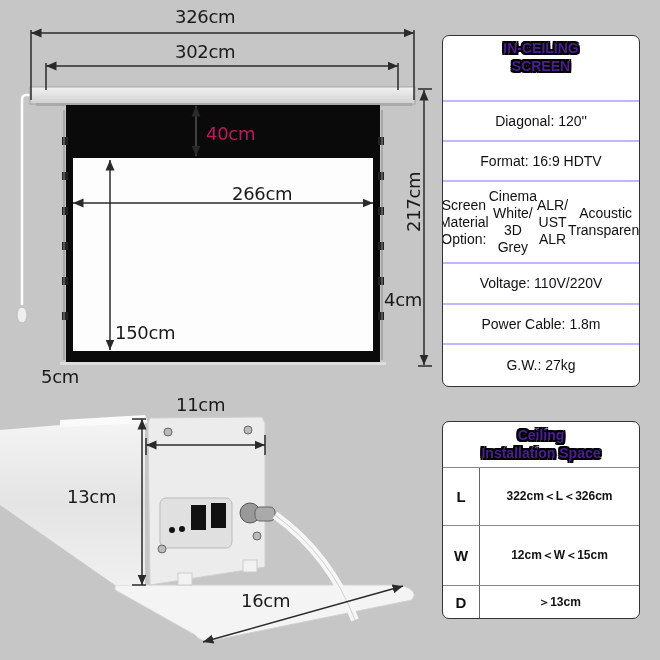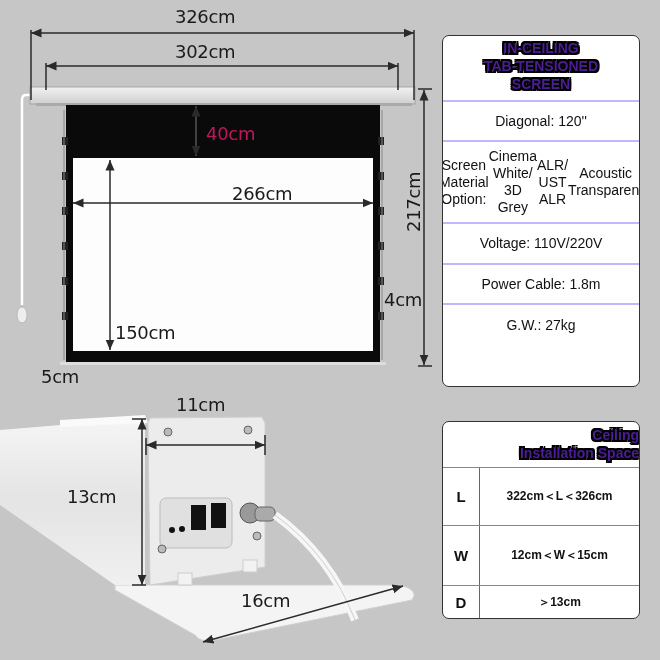--- a/index.html
+++ b/index.html
@@ -141,45 +141,47 @@
     </g>
   </svg>
   <span class="dimtxt" style="left:176px;top:9px;">11cm</span>
   <span class="dimtxt" style="left:67px;top:101px;">13cm</span>
   <span class="dimtxt" style="left:241px;top:205px;">16cm</span>
 </div>
 
 <div class="panel" style="left:442px;top:35px;width:198px;height:352px;">
   <div class="ptitle" style="height:64px;padding-top:3px;font-size:14px;line-height:18px;box-sizing:border-box;">
     <div>IN-CEILING</div>
-    <div>TAB-TENSIONED</div>
     <div>SCREEN</div>
   </div>
   <div class="prow" style="height:40px;">
       <span>Diagonal: 120''</span>
+    </div>
+  <div class="prow" style="height:40px;">
+      <span>Format: 16:9 HDTV</span>
     </div>
   <div class="prow" style="height:82px;flex-direction:row;">
     <span>Screen Material Option:</span>
     <span>Cinema White/ 3D Grey</span>
     <span>ALR/ UST ALR</span>
     <span>Acoustic Transparent</span>
   </div>
   <div class="prow" style="height:41px;">
       <span>Voltage: 110V/220V</span>
     </div>
   <div class="prow" style="height:40px;">
       <span>Power Cable: 1.8m</span>
     </div>
   <div class="prow" style="height:42px;">
       <span>G.W.: 27kg</span>
     </div>
 </div>
 
 <div class="panel" style="left:442px;top:421px;width:198px;height:198px;">
-  <div class="ptitle" style="height:45px;padding-top:4px;font-size:14px;line-height:18px;box-sizing:border-box;text-align:right;">
+  <div class="ptitle" style="height:45px;padding-top:4px;font-size:14px;line-height:18px;box-sizing:border-box;">
     <div>Ceiling</div>
     <div>Installation Space</div>
   </div>
   <div class="trow" style="height:58px;">
     <div class="tkey">L</div>
     <div class="tval">322cm＜L＜326cm</div>
   </div>
   <div class="trow" style="height:60px;">
     <div class="tkey">W</div>
     <div class="tval">12cm＜W＜15cm</div>

